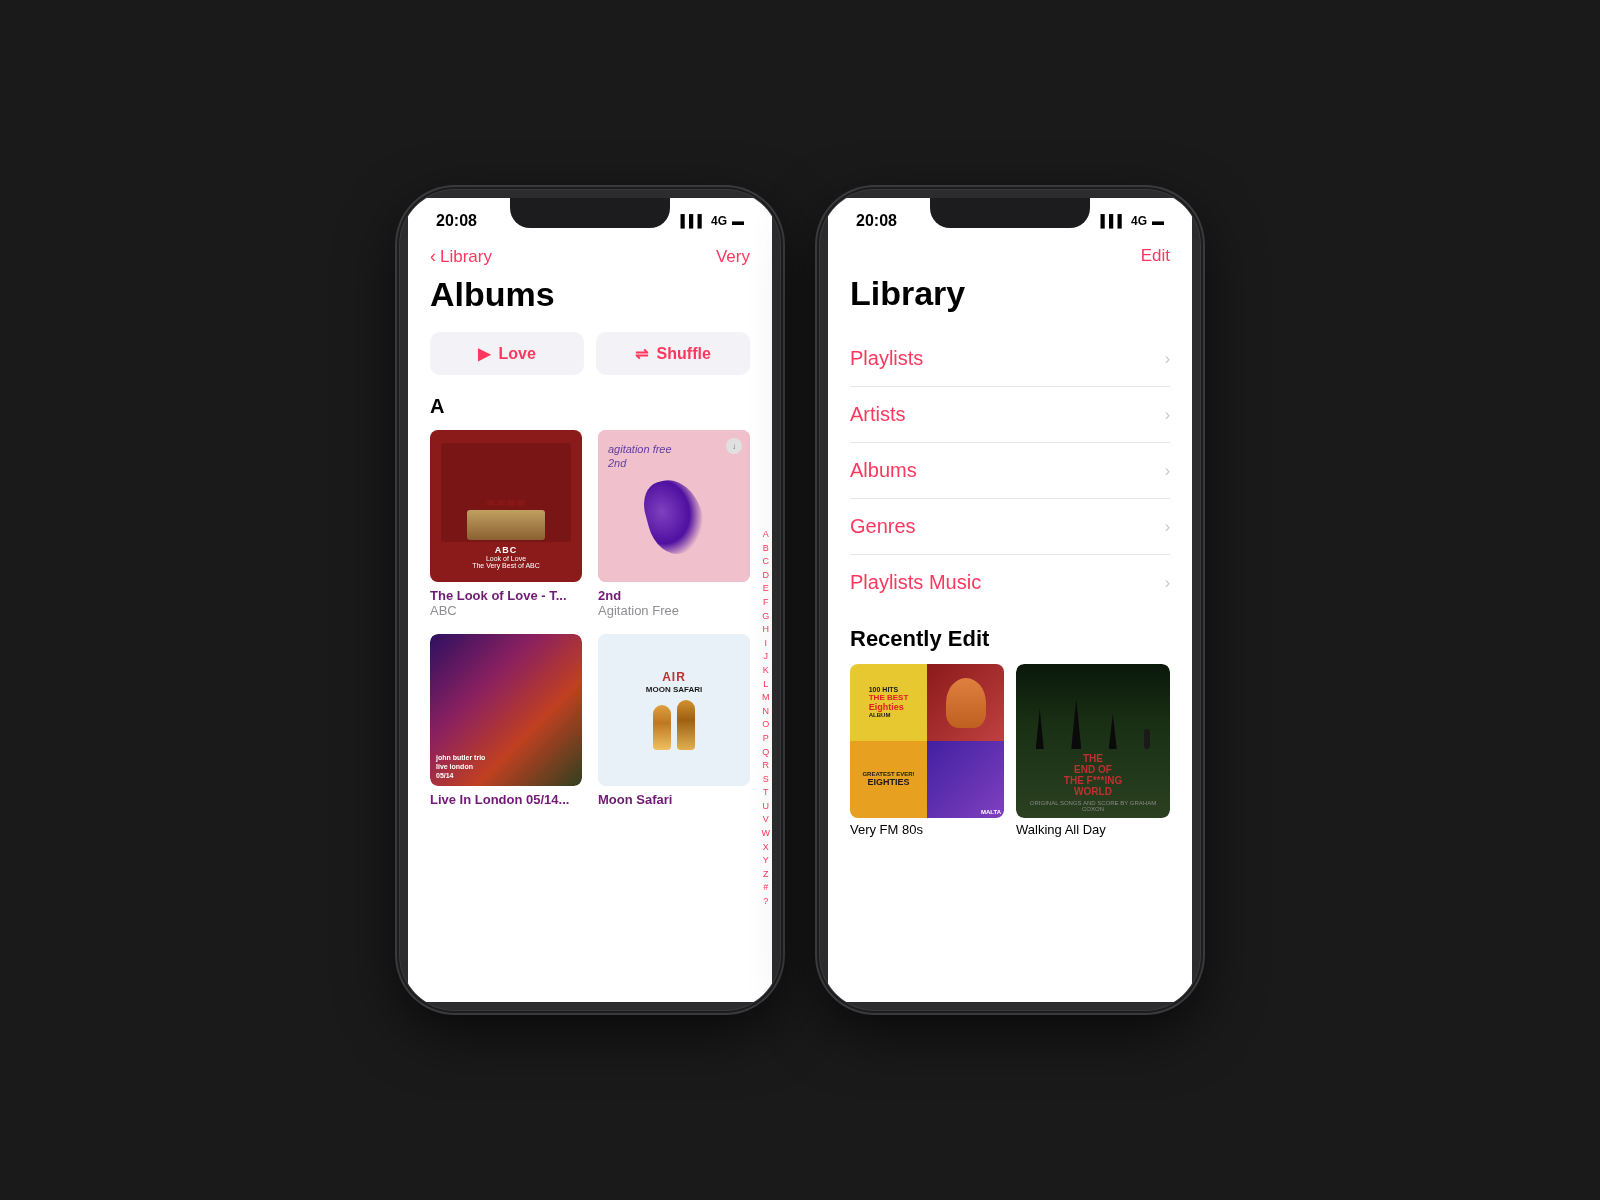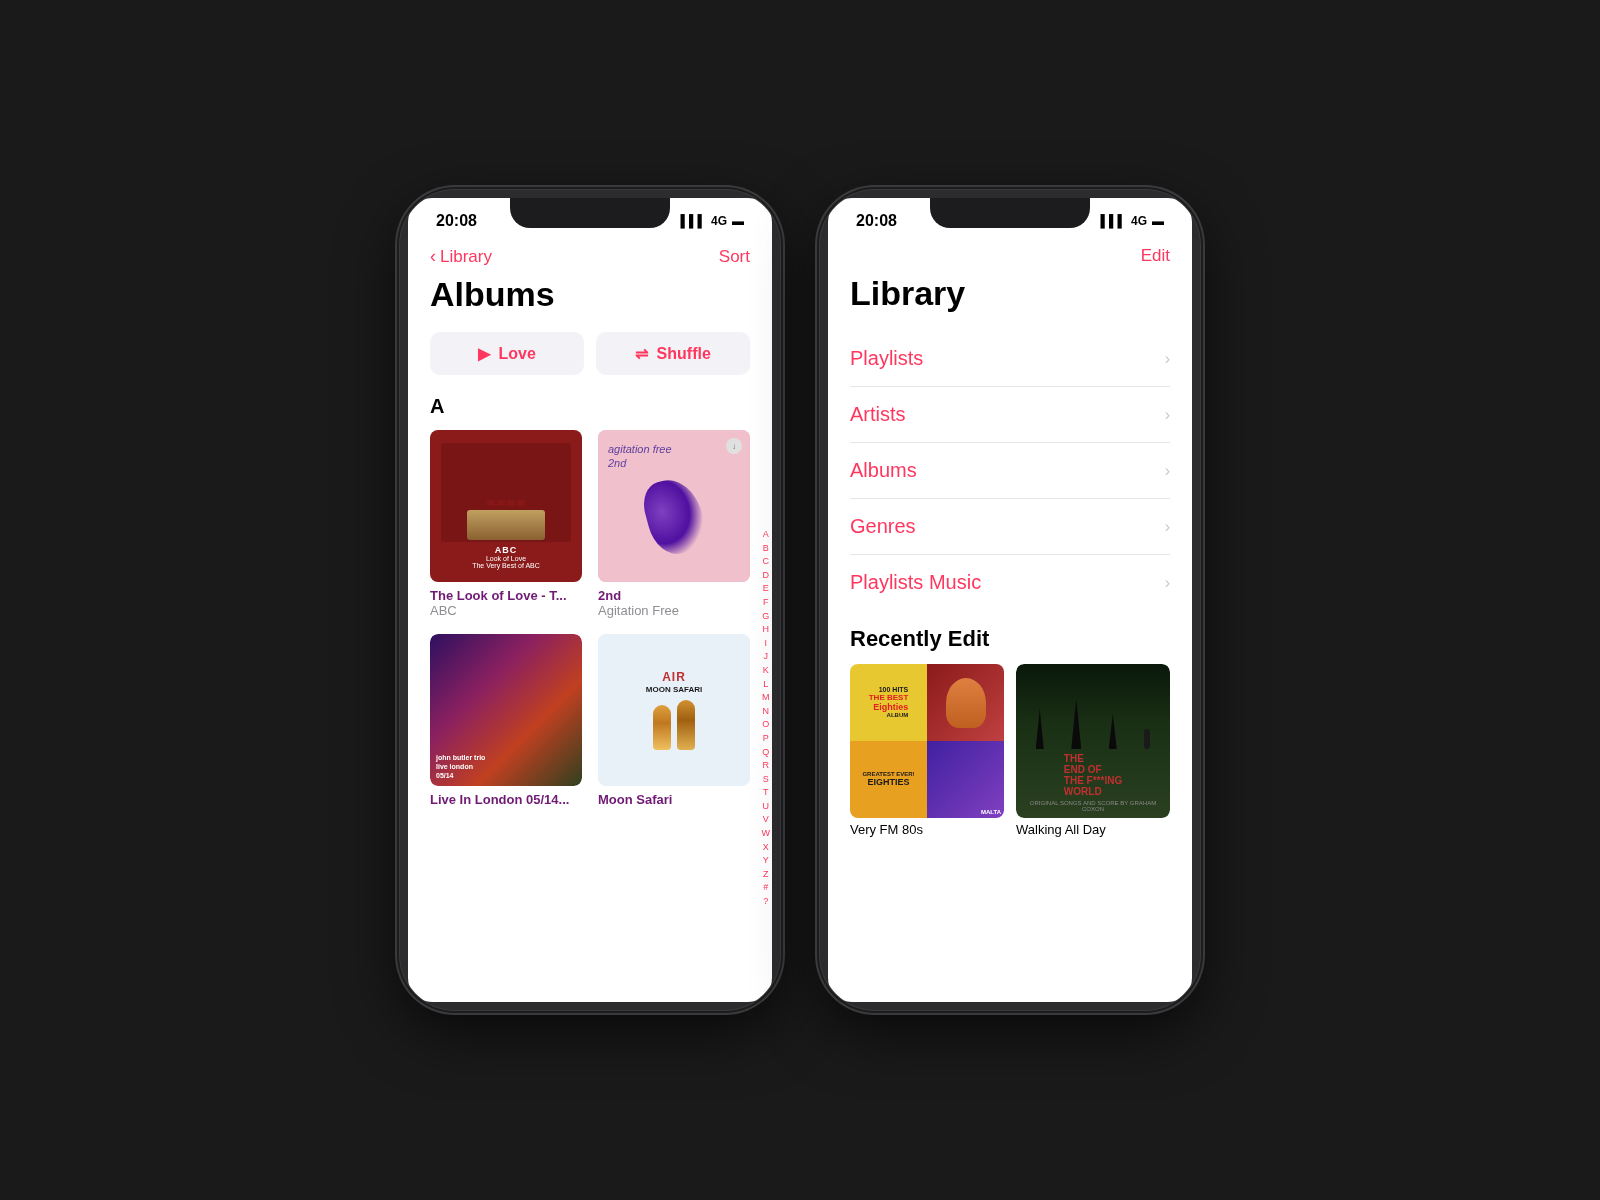--- a/index.html
+++ b/index.html
@@ -53,21 +53,21 @@
     }
 
     
     .screen {
       position: absolute;
       top: 8px;
       left: 8px;
       right: 8px;
       bottom: 8px;
       background: #ffffff;
-      border-radius: 24px;
+      border-radius: 8px;
       overflow: hidden;
     }
 
     
     .notch {
       position: absolute;
       top: 0;
       left: 50%;
       transform: translateX(-50%);
       width: 160px;
@@ -294,21 +294,21 @@
     </div>
 
     <div class="content">
 
       <div class="nav-row">
         <div class="nav-back">
           <span class="chevron">‹</span>
           <span>Library</span>
         </div>
         <div class="nav-action">
-          <span>Sort</span>
+          <span>Very</span>
         </div>
       </div>
 
       <div class="page-title">Albums</div>
 
       <div class="action-buttons">
         <button class="action-btn">
           <span>▶</span>
           <span>Love</span>
         </button>
@@ -475,21 +475,21 @@
       </div>
 
       <div class="recently-added-title">Recently Edit</div>
 
       <div class="recently-grid">
 
         <div>
           <div class="recent-art">
             <div class="art-soma">
               <div class="soma-q1">
-                <div style="text-align:right;">
+                <div style="text-align:left;">
                   <div style="font-size:7px;font-weight:900;color:#1a1a1a;line-height:1.1;">100 HITS</div>
                   <div style="font-size:8px;font-weight:900;color:#e02020;line-height:1.1;">THE BEST</div>
                   <div style="font-size:9px;font-weight:900;color:#e02020;line-height:1.1;">Eighties</div>
                   <div style="font-size:6px;font-weight:700;color:#1a1a1a;line-height:1.1;">ALBUM</div>
                 </div>
               </div>
               <div class="soma-q2" style="position:relative;">
                 <div style="width:100%;height:100%;background:linear-gradient(135deg,#8b1a1a,#c04040);display:flex;align-items:center;justify-content:center;">
                   <div style="width:40px;height:50px;background:linear-gradient(180deg,#e08040,#c06020);border-radius:50% 50% 30% 30%;"></div>
                 </div>
@@ -514,21 +514,21 @@
           <div class="recent-art">
             <div style="width:100%;height:100%;background:linear-gradient(180deg,#0a180a 0%,#1a3015 40%,#2a4020 100%);display:flex;flex-direction:column;align-items:center;justify-content:center;padding:6px;border-radius:8px;">
 
               <div style="position:relative;width:100%;display:flex;justify-content:space-around;align-items:flex-end;height:60%;margin-bottom:4px;">
                 <div style="width:8px;height:40px;background:#0a0a0a;clip-path:polygon(50% 0,100% 100%,0 100%);"></div>
                 <div style="width:10px;height:50px;background:#0a0a0a;clip-path:polygon(50% 0,100% 100%,0 100%);"></div>
                 <div style="width:8px;height:35px;background:#0a0a0a;clip-path:polygon(50% 0,100% 100%,0 100%);"></div>
 
                 <div style="width:6px;height:20px;background:#1a1a1a;border-radius:3px;margin-bottom:0;"></div>
               </div>
-              <div style="color:#c03030;font-size:10px;font-weight:900;text-align:left;line-height:1.1;">THE<br>END OF<br>THE F***ING<br>WORLD</div>
+              <div style="color:#c03030;font-size:10px;font-weight:900;text-align:center;line-height:1.1;">THE<br>END OF<br>THE F***ING<br>WORLD</div>
               <div style="color:#888;font-size:6px;text-align:center;margin-top:3px;">ORIGINAL SONGS AND SCORE BY GRAHAM COXON</div>
             </div>
           </div>
           <div class="recent-label">Walking All Day</div>
         </div>
       </div>
 
     </div>
   </div>
 </div>

